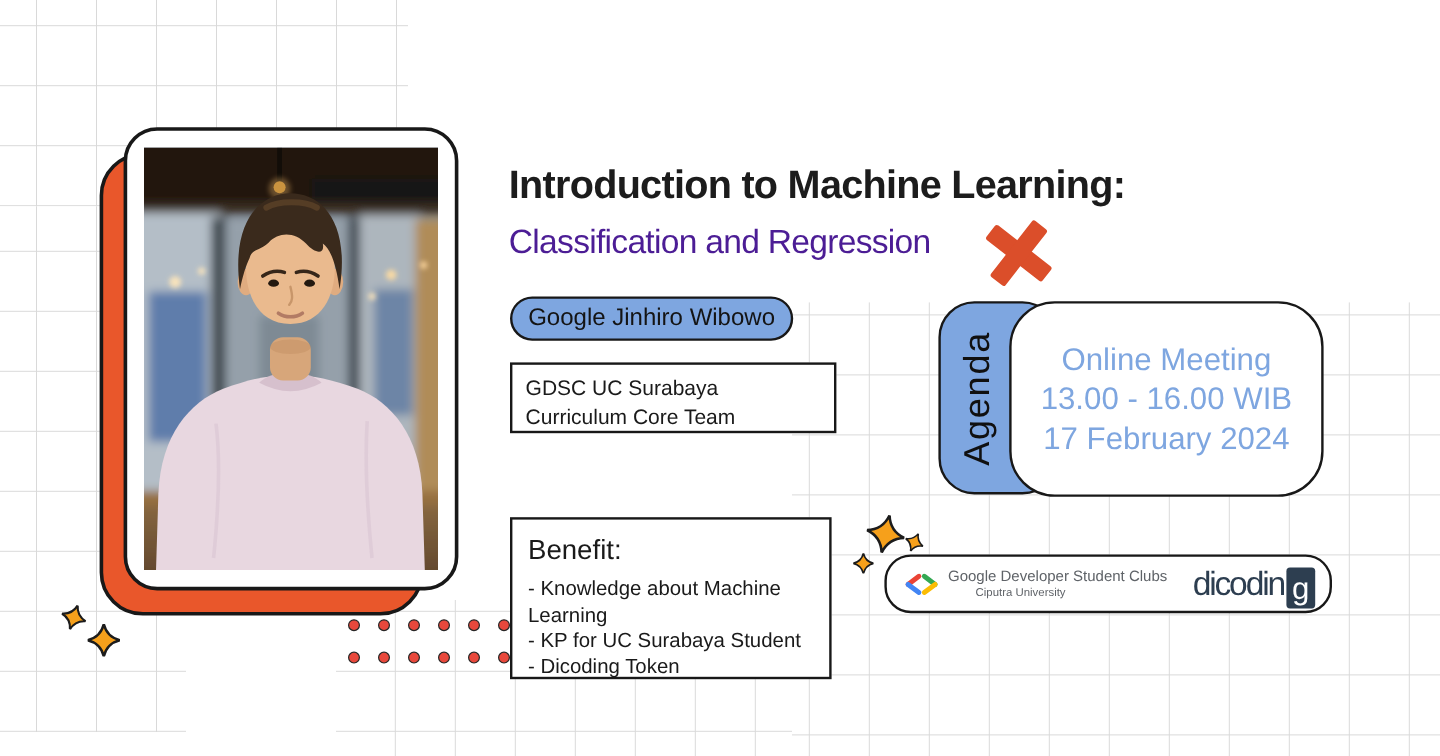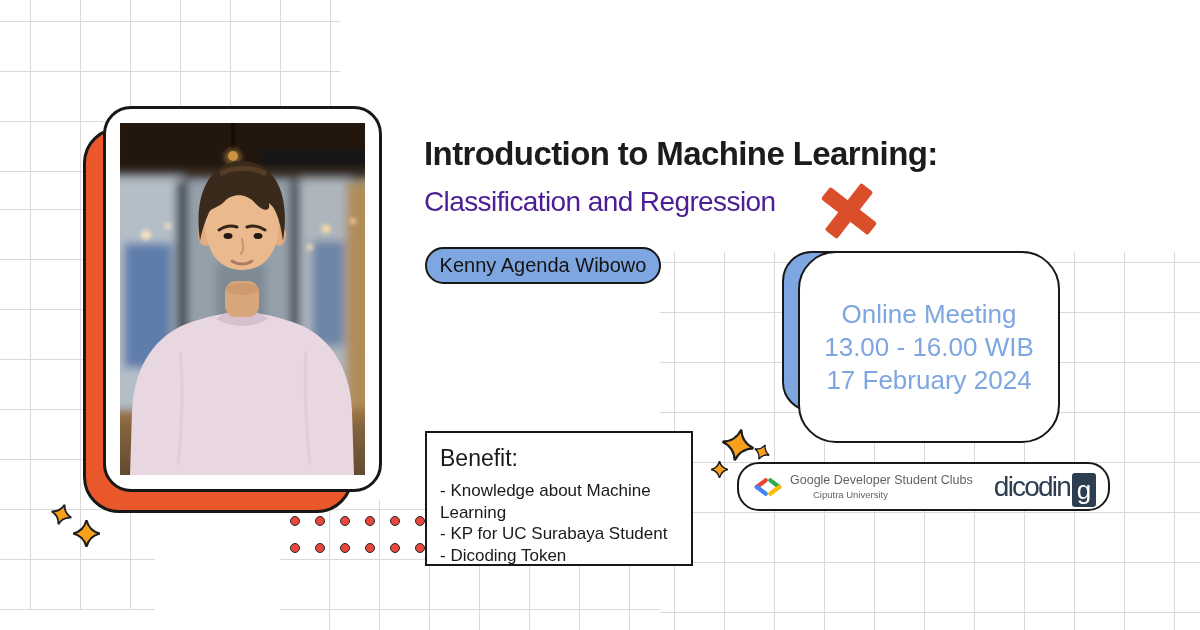--- a/index.html
+++ b/index.html
@@ -40,21 +40,21 @@
                border:2.5px solid #181818;box-sizing:border-box;padding:12px 10px 0 13px;z-index:5;margin-top:38px;}
   .benefit-heading{font-size:23px;margin:0 0 8px 0;font-weight:400;}
   .benefit-item{display:block;font-size:17px;line-height:21.5px;}
 
   
   .agenda-tab{position:absolute;left:782px;top:251px;width:100px;height:161px;background:#7EA6E0;
               border:2.5px solid #181818;border-radius:30px;box-sizing:border-box;z-index:5;}
   .agenda-tab-label{position:absolute;left:0;top:0;width:62px;height:100%;
                     display:flex;align-items:center;justify-content:center;}
   .agenda-tab-label span{transform:rotate(-90deg);font-size:30px;letter-spacing:1.5px;white-space:nowrap;color:#101010;}
-  .agenda-card{position:absolute;left:798px;top:251px;width:262px;height:192px;background:#fff;
+  .agenda-card{position:absolute;left:841px;top:251px;width:262px;height:163px;background:#fff;
                border:2.5px solid #181818;border-radius:38px;box-sizing:border-box;z-index:6;
                display:flex;flex-direction:column;align-items:center;justify-content:center;}
   .agenda-line{font-size:26px;line-height:33px;color:#7EA6E0;}
 
   
   .footer-bar{position:absolute;left:737px;top:462px;width:373px;height:49px;background:#fff;
               border:2.5px solid #181818;border-radius:22px;box-sizing:border-box;z-index:7;
               display:flex;align-items:center;padding:0 12px 0 14px;}
   .gdsc-logo{flex:none;width:30px;height:22px;}
   .gdsc-text{margin-left:7px;line-height:1;}
@@ -175,21 +175,24 @@
   </div>
 
   <svg class="x-mark" viewBox="0 0 60 60">
     <g transform="rotate(38 30 30)" fill="#DB4E2A">
       <rect x="3" y="23" width="54" height="14" rx="2"></rect>
       <rect x="23" y="3" width="14" height="54" rx="2"></rect>
     </g>
   </svg>
 
   <div class="speaker-pill">
-    <span>Kenny Agenda Wibowo</span>
+    <span>Google Jinhiro Wibowo</span>
+  </div>
+  <div class="role-box">
+    <span>GDSC UC Surabaya Curriculum Core Team</span>
   </div>
 
   <div class="benefit-box">
     <p class="benefit-heading">Benefit:</p>
     <span class="benefit-item">- Knowledge about Machine Learning</span>
     <span class="benefit-item">- KP for UC Surabaya Student</span>
     <span class="benefit-item">- Dicoding Token</span>
   </div>
 
   <div class="agenda-tab">

